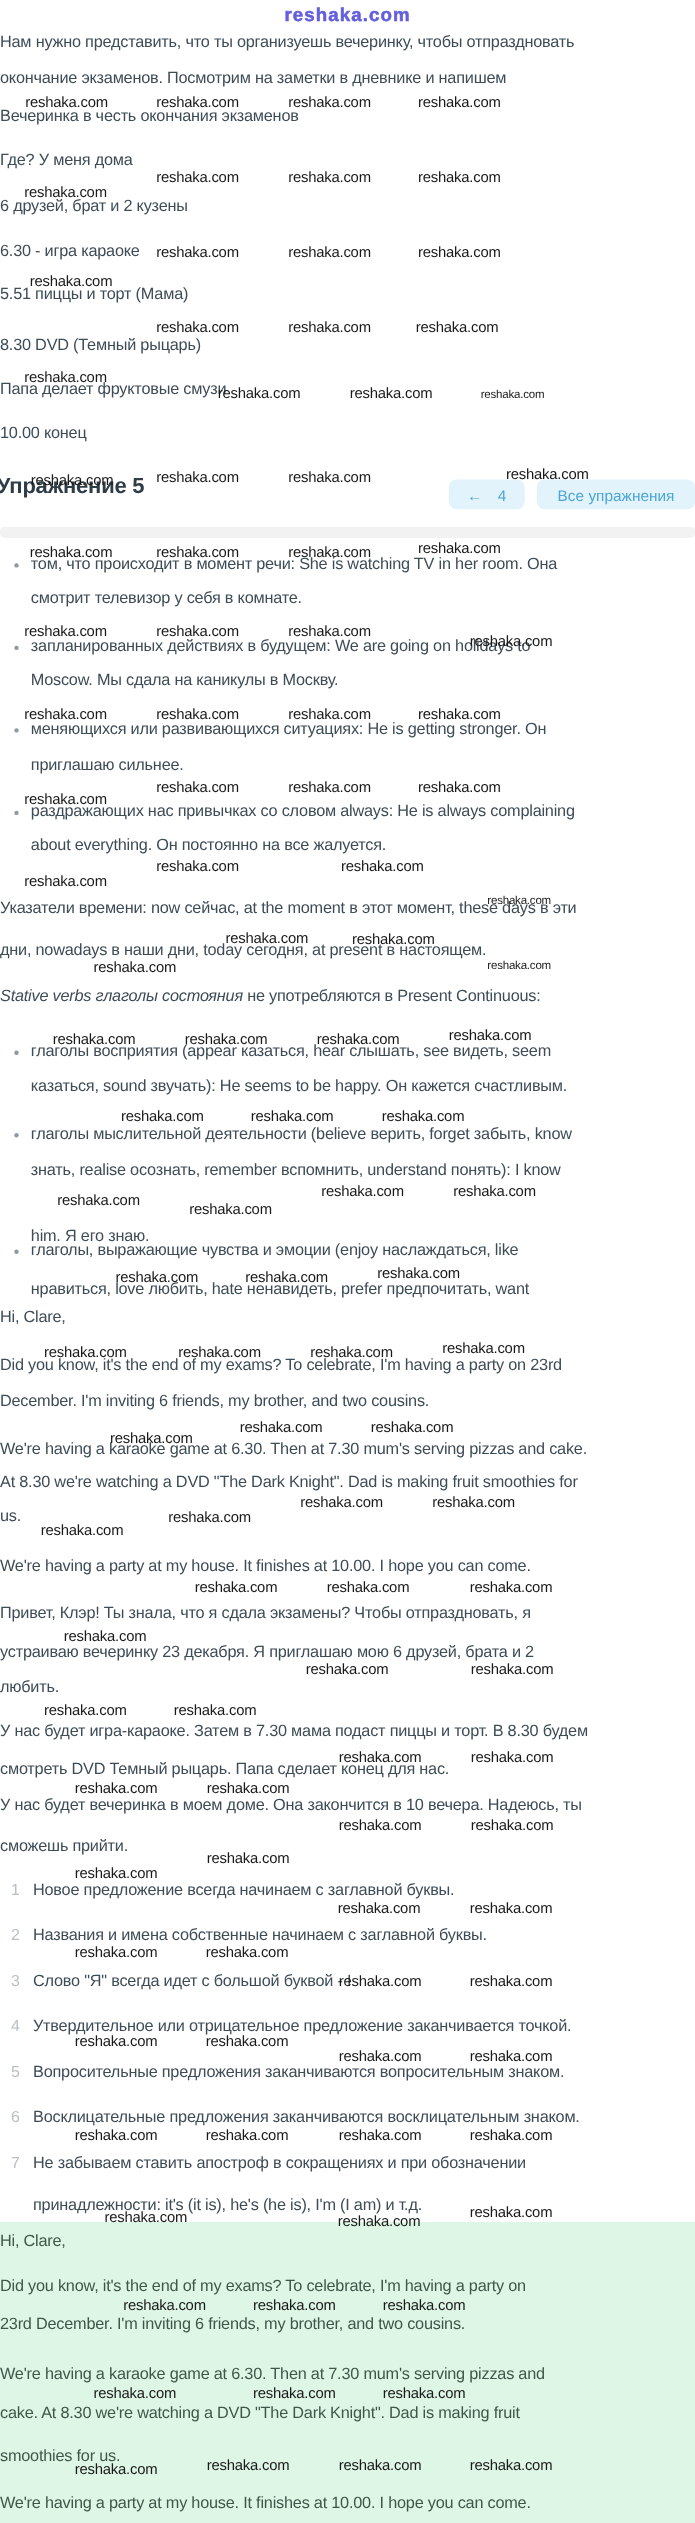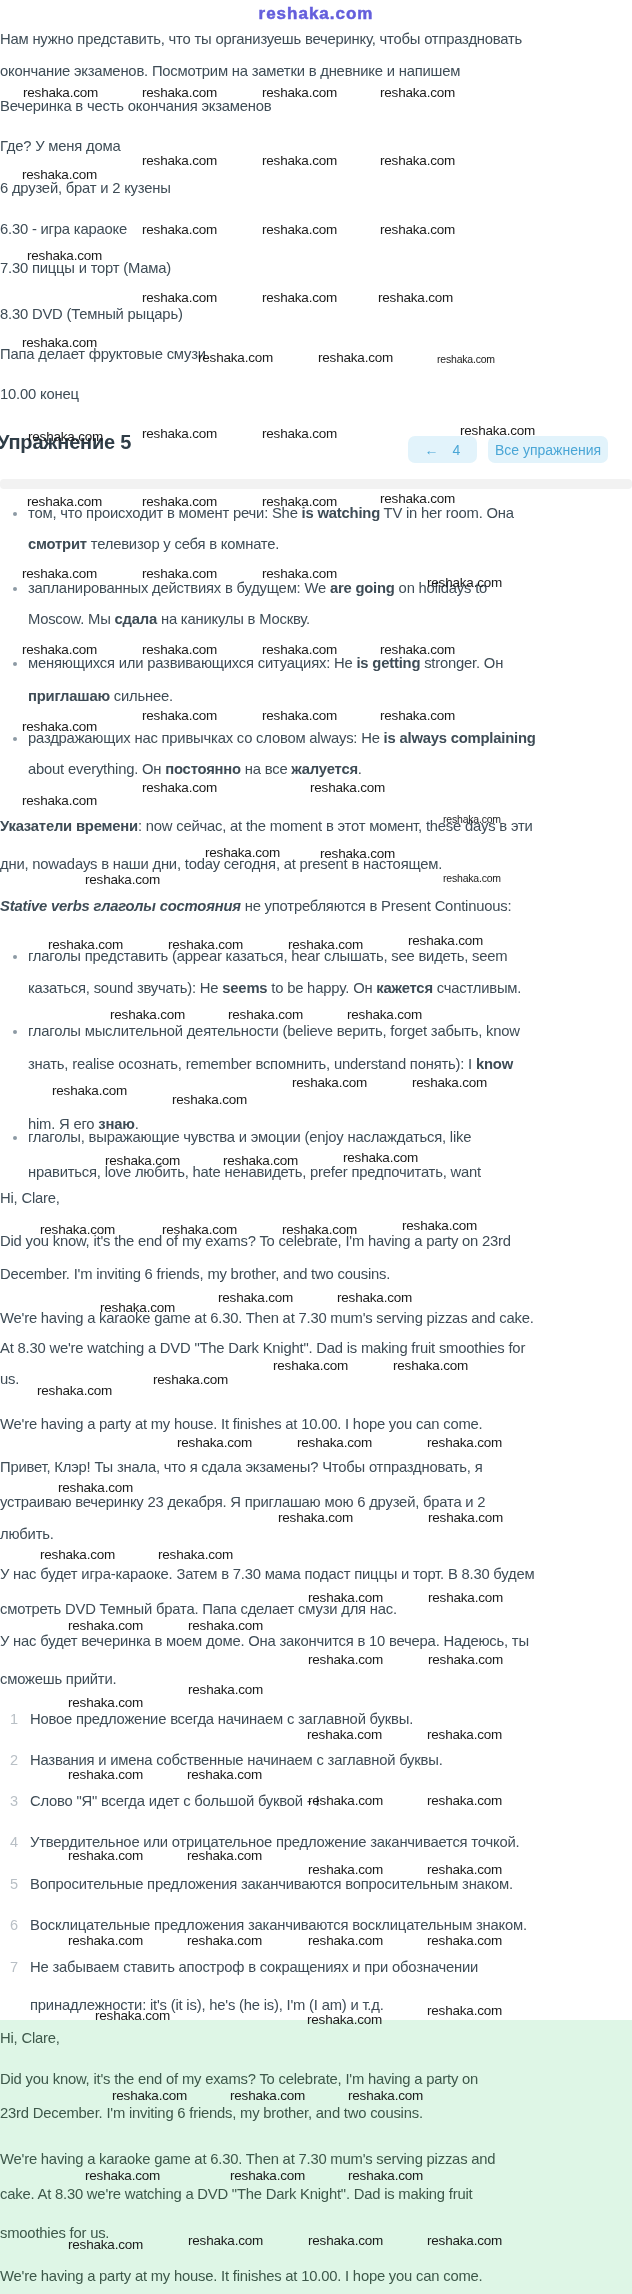--- a/index.html
+++ b/index.html
@@ -26,21 +26,21 @@
     font-size:20px;font-weight:700;color:#2f3d47;white-space:nowrap;
     letter-spacing:-.2px;
   }
   .pill{
     position:absolute;top:436px;height:27px;border-radius:7px;
     background:var(--pill-bg,#e2f3fb);color:var(--accent-blue,#4aa6d6);
     display:flex;align-items:center;justify-content:center;
     font-size:14px;gap:14px;box-sizing:border-box;white-space:nowrap;
   }
   .pill-prev{left:408px;width:69px;}
-  .pill-all{left:488px;width:120px;}
+  .pill-all{left:488px;width:144px;}
   .divider{
     position:absolute;left:0;top:479px;width:632px;height:10px;
     background:var(--divider,#f2f2f2);border-radius:4px;
   }
   .line{
     position:absolute;white-space:nowrap;
     font-size:14.8px;letter-spacing:-.2px;line-height:1.2;
     color:var(--body-text,#3e4c56);
   }
   .line.g{color:var(--green-text,#3d584a);}
@@ -49,21 +49,21 @@
     background:#8d9aa4;
   }
   .rule-num{
     position:absolute;font-size:14.5px;color:#b8bfc5;white-space:nowrap;
   }
   .wm{
     position:absolute;white-space:nowrap;
     font-size:13.5px;color:var(--watermark,#1a1a1a);letter-spacing:-.2px;
   }
   .wm.s{font-size:10.5px;}
-  b{font-weight:700;}
+  b{font-weight:400;}
 </style>
 </head>
 <body style="--logo-blue: #4943d6; --accent-blue: #4aa6d6; --pill-bg: #e2f3fb; --divider: #f2f2f2; --body-text: #3e4c56; --green-box: #def6e6; --green-text: #3d584a; --watermark: #1a1a1a;">
 
 <div class="page">
   <div class="green-box"></div>
   <div class="logo">reshaka.com</div>
 
   <h1 class="heading">Упражнение 5</h1>
 
@@ -75,54 +75,54 @@
 
   <div class="divider"></div>
 
   <div id="content">
       <div class="line" style="left: 0px; top: 31px;">Нам нужно представить, что ты организуешь вечеринку, чтобы отпраздновать</div>
       <div class="line" style="left: 0px; top: 63px;">окончание экзаменов. Посмотрим на заметки в дневнике и напишем</div>
       <div class="line" style="left: 0px; top: 98px;">Вечеринка в честь окончания экзаменов</div>
       <div class="line" style="left: 0px; top: 138px;">Где? У меня дома</div>
       <div class="line" style="left: 0px; top: 180px;">6 друзей, брат и 2 кузены</div>
       <div class="line" style="left: 0px; top: 221px;">6.30 - игра караоке</div>
-      <div class="line" style="left: 0px; top: 260px;">7.30 пиццы и торт (Мама)</div>
+      <div class="line" style="left: 0px; top: 260px;">5.51 пиццы и торт (Мама)</div>
       <div class="line" style="left: 0px; top: 306px;">8.30 DVD (Темный рыцарь)</div>
       <div class="line" style="left: 0px; top: 346px;">Папа делает фруктовые смузи</div>
       <div class="line" style="left: 0px; top: 386px;">10.00 конец</div>
       <div class="line" style="left: 28px; top: 505px;">том, что происходит в момент речи: She <b>is watching</b> TV in her room. Она</div>
       <div class="line" style="left: 28px; top: 536px;"><b>смотрит</b> телевизор у себя в комнате.</div>
       <div class="line" style="left: 28px; top: 580px;">запланированных действиях в будущем: We <b>are going</b> on holidays to</div>
       <div class="line" style="left: 28px; top: 611px;">Moscow. Мы <b>сдала</b> на каникулы в Москву.</div>
       <div class="line" style="left: 28px; top: 655px;">меняющихся или развивающихся ситуациях: He <b>is getting</b> stronger. Он</div>
       <div class="line" style="left: 28px; top: 688px;"><b>приглашаю</b> сильнее.</div>
       <div class="line" style="left: 28px; top: 730px;">раздражающих нас привычках со словом always: He <b>is always complaining</b></div>
       <div class="line" style="left: 28px; top: 761px;">about everything. Он <b>постоянно</b> на все <b>жалуется</b>.</div>
       <div class="line" style="left: 0px; top: 818px; text-align: right;"><b>Указатели времени</b>: now сейчас, at the moment в этот момент, these days в эти</div>
       <div class="line" style="left: 0px; top: 856px;">дни, nowadays в наши дни, today сегодня, at present в настоящем.</div>
       <div class="line" style="left: 0px; top: 898px;"><b><i>Stative verbs глаголы состояния</i></b> не употребляются в Present Continuous:</div>
-      <div class="line" style="left: 28px; top: 948px;">глаголы представить (appear казаться, hear слышать, see видеть, seem</div>
+      <div class="line" style="left: 28px; top: 948px;">глаголы восприятия (appear казаться, hear слышать, see видеть, seem</div>
       <div class="line" style="left: 28px; top: 980px;">казаться, sound звучать): He <b>seems</b> to be happy. Он <b>кажется</b> счастливым.</div>
       <div class="line" style="left: 28px; top: 1023px;">глаголы мыслительной деятельности (believe верить, forget забыть, know</div>
       <div class="line" style="left: 28px; top: 1056px;">знать, realise осознать, remember вспомнить, understand понять): I <b>know</b></div>
       <div class="line" style="left: 28px; top: 1086px; margin-top: 30px;">him. Я его <b>знаю</b>.</div>
       <div class="line" style="left: 28px; top: 1129px;">глаголы, выражающие чувства и эмоции (enjoy наслаждаться, like</div>
       <div class="line" style="left: 28px; top: 1164px;">нравиться, love любить, hate ненавидеть, prefer предпочитать, want</div>
       <div class="line" style="left: 0px; top: 1190px;">Hi, Clare,</div>
       <div class="line" style="left: 0px; top: 1233px;">Did you know, it's the end of my exams? To celebrate, I'm having a party on 23rd</div>
       <div class="line" style="left: 0px; top: 1266px;">December. I'm inviting 6 friends, my brother, and two cousins.</div>
       <div class="line" style="left: 0px; top: 1310px;">We're having a karaoke game at 6.30. Then at 7.30 mum's serving pizzas and cake.</div>
       <div class="line" style="left: 0px; top: 1340px;">At 8.30 we're watching a DVD "The Dark Knight". Dad is making fruit smoothies for</div>
       <div class="line" style="left: 0px; top: 1371px;">us.</div>
       <div class="line" style="left: 0px; top: 1416px;">We're having a party at my house. It finishes at 10.00. I hope you can come.</div>
       <div class="line" style="left: 0px; top: 1459px;">Привет, Клэр! Ты знала, что я сдала экзамены? Чтобы отпраздновать, я</div>
       <div class="line" style="left: 0px; top: 1494px;">устраиваю вечеринку 23 декабря. Я приглашаю мою 6 друзей, брата и 2</div>
       <div class="line" style="left: 0px; top: 1526px;">любить.</div>
       <div class="line" style="left: 0px; top: 1566px;">У нас будет игра-караоке. Затем в 7.30 мама подаст пиццы и торт. В 8.30 будем</div>
-      <div class="line" style="left: 0px; top: 1601px;">смотреть DVD Темный брата. Папа сделает смузи для нас.</div>
+      <div class="line" style="left: 0px; top: 1601px;">смотреть DVD Темный рыцарь. Папа сделает конец для нас.</div>
       <div class="line" style="left: 0px; top: 1633px;">У нас будет вечеринка в моем доме. Она закончится в 10 вечера. Надеюсь, ты</div>
       <div class="line" style="left: 0px; top: 1671px;">сможешь прийти.</div>
       <div class="line" style="left: 30px; top: 1711px;">Новое предложение всегда начинаем с заглавной буквы.</div>
       <div class="line" style="left: 30px; top: 1752px;">Названия и имена собственные начинаем с заглавной буквы.</div>
       <div class="line" style="left: 30px; top: 1793px;">Слово "Я" всегда идет с большой буквой - I</div>
       <div class="line" style="left: 30px; top: 1834px;">Утвердительное или отрицательное предложение заканчивается точкой.</div>
       <div class="line" style="left: 30px; top: 1876px;">Вопросительные предложения заканчиваются вопросительным знаком.</div>
       <div class="line" style="left: 30px; top: 1917px;">Восклицательные предложения заканчиваются восклицательным знаком.</div>
       <div class="line" style="left: 30px; top: 1959px;">Не забываем ставить апостроф в сокращениях и при обозначении</div>
       <div class="line" style="left: 30px; top: 1997px;">принадлежности: it's (it is), he's (he is), I'm (I am) и т.д.</div>

